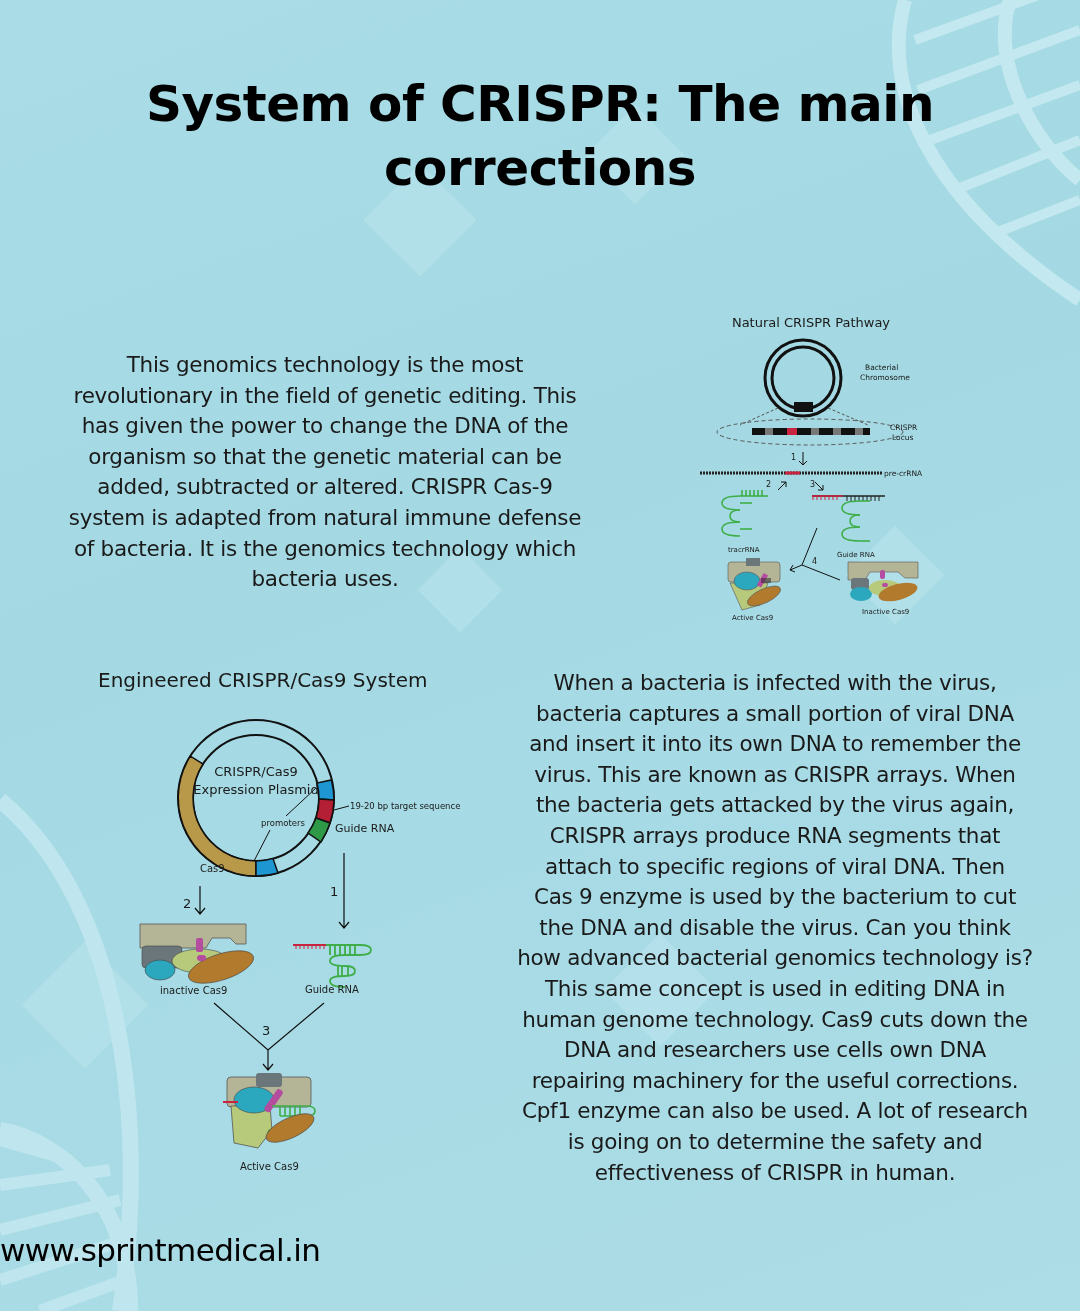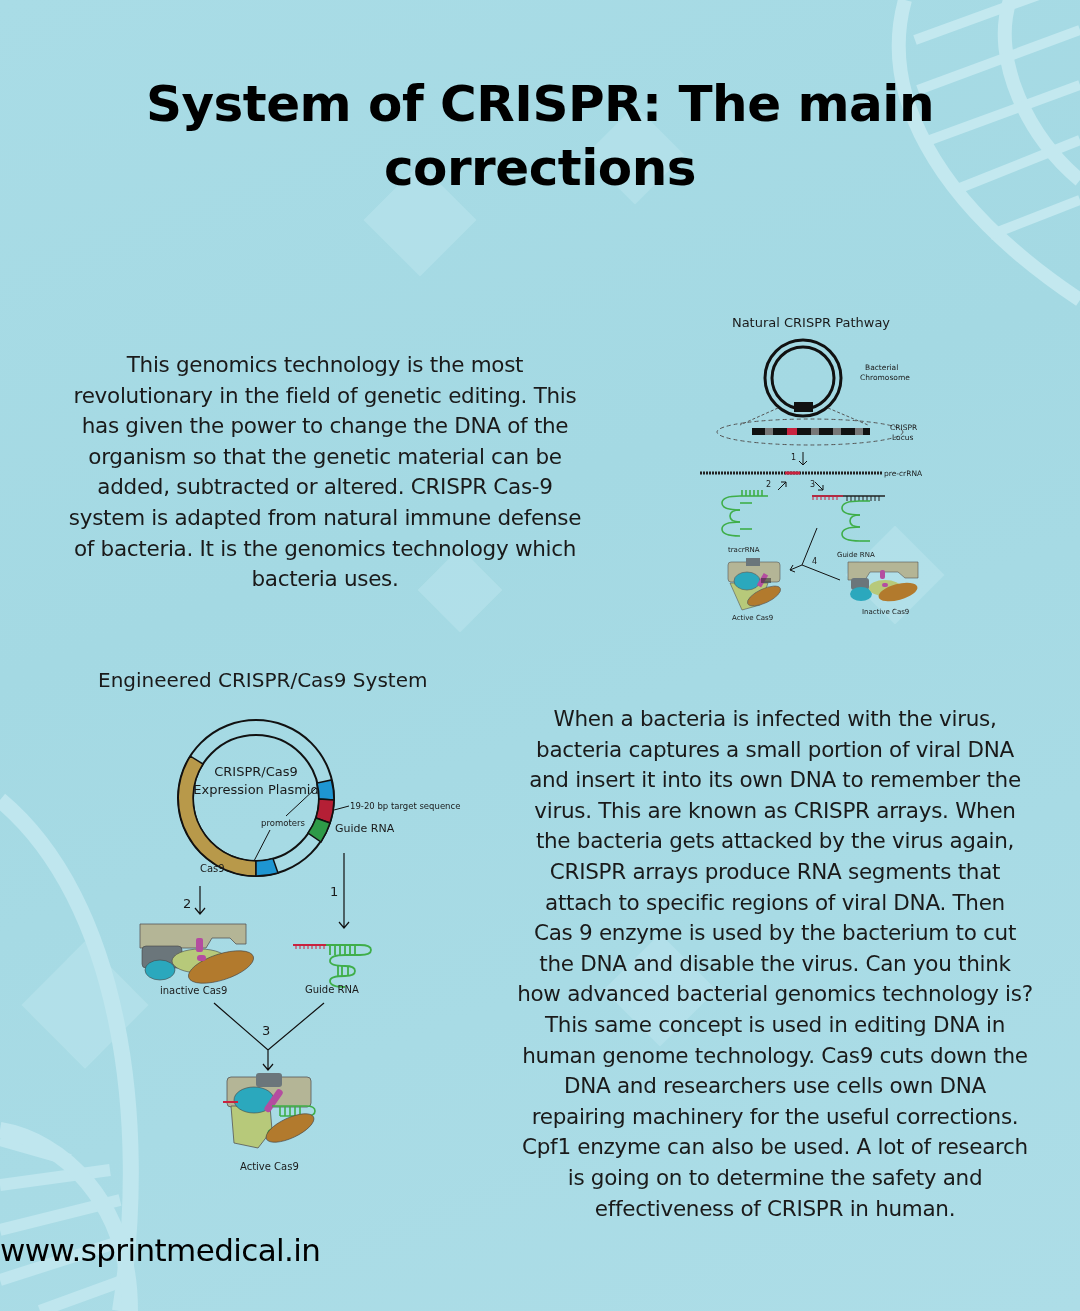--- a/index.html
+++ b/index.html
@@ -13,21 +13,21 @@
     position:absolute; left:0; width:1080px; top:72px;
     text-align:center; font-family:"DejaVu Sans", sans-serif; font-weight:bold;
     font-size:50px; line-height:64px; color:#000; letter-spacing:-0.5px;
   }
   .para {
     position:absolute; text-align:center; font-family:"DejaVu Sans", sans-serif;
     color:#1a1a1a; font-size:21.5px; line-height:30.6px; letter-spacing:-0.3px;
     white-space:pre-line;
   }
   .para1 { left:55px; width:540px; top:350px; }
-  .para2 { left:495px; width:560px; top:704px;text-align:center; }
+  .para2 { left:495px; width:560px; top:668px;text-align:center; }
   .footer {
     position:absolute; left:0; width:1080px; top:1232px; 
     font-family:"DejaVu Sans", sans-serif; font-size:31px; color:#000; letter-spacing:-0.6px;
   }
   .diagram { position:absolute; }
   .diagram svg { display:block; overflow:visible; }
   svg text { font-family:"DejaVu Sans", sans-serif; fill:#1a1a1a; }
 </style>
 </head>
 <body>

